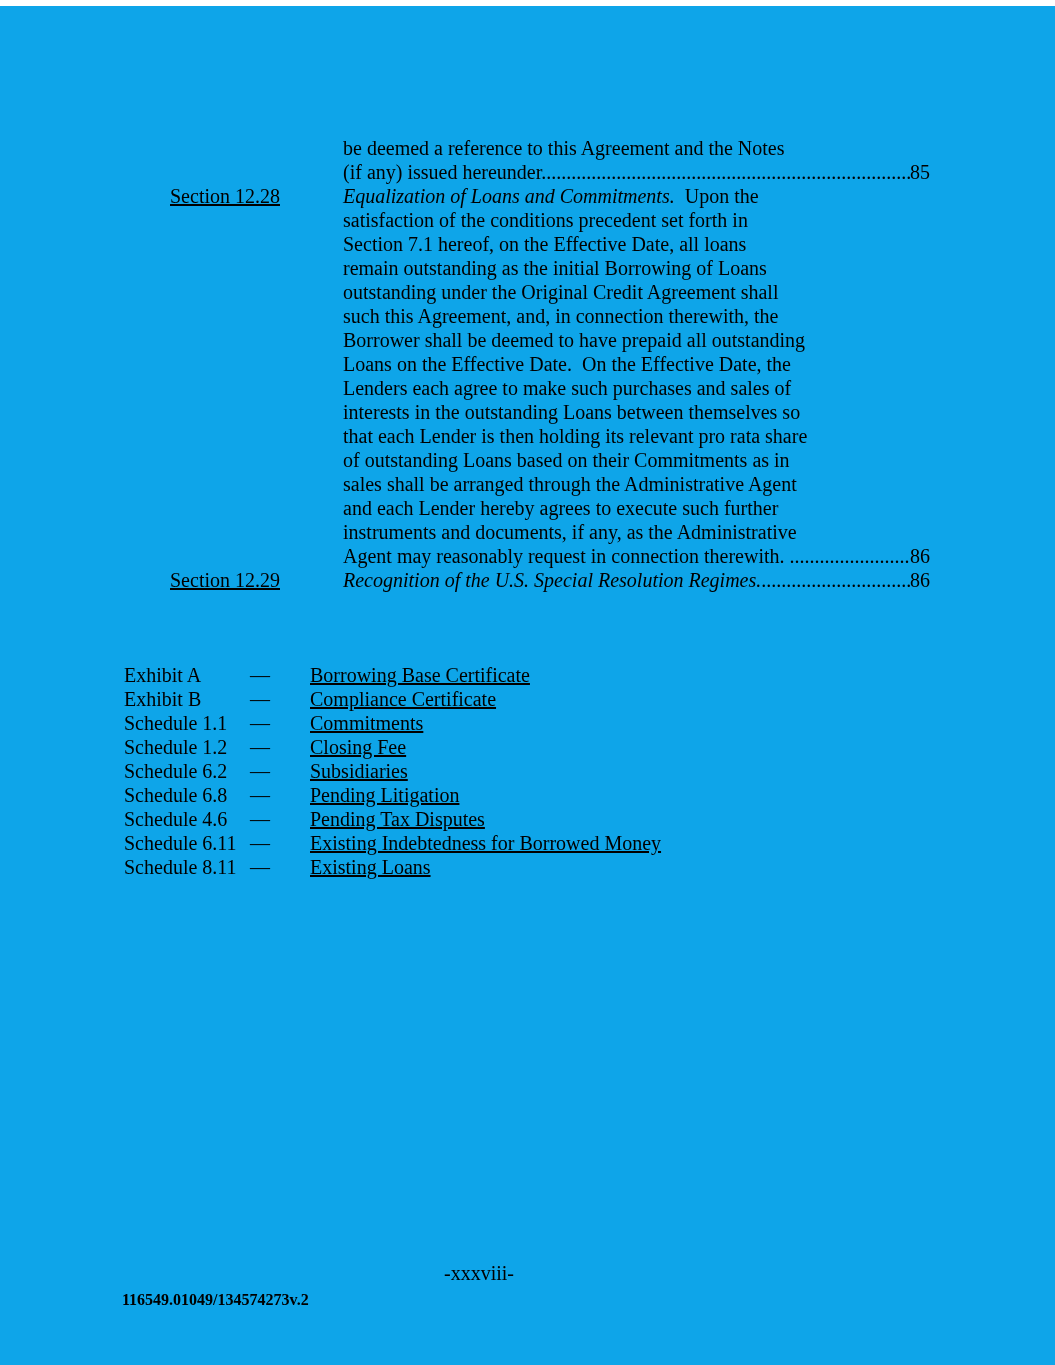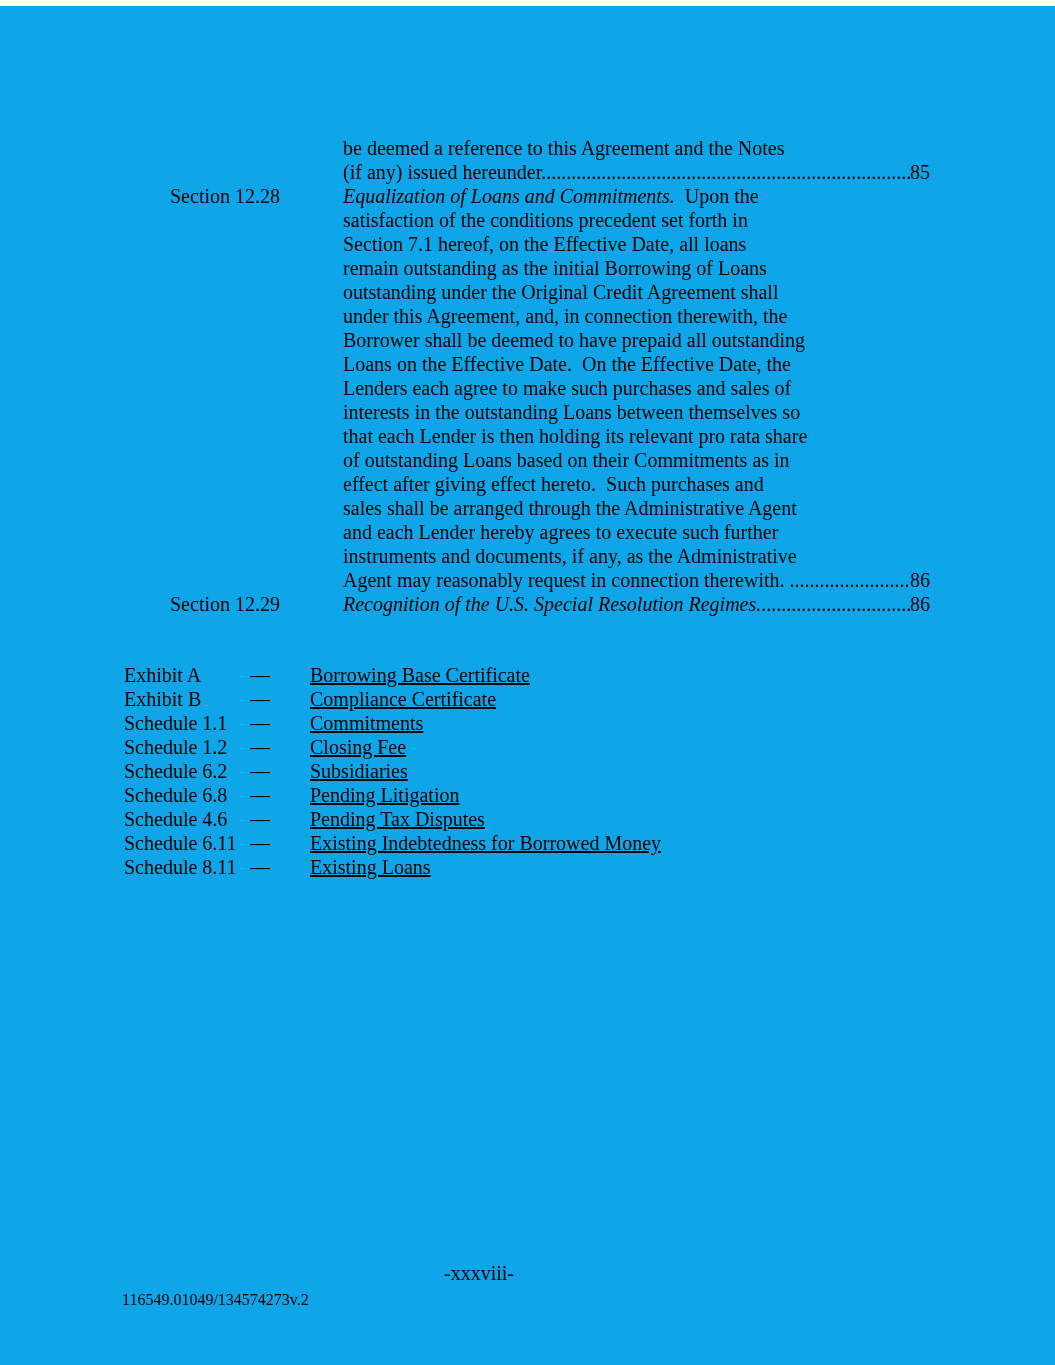--- a/index.html
+++ b/index.html
@@ -26,20 +26,21 @@
     left: 124px;
     top: 130px;
     width: 806px;
   }
   .toc-entry { position: relative; }
   .toc-label {
     position: absolute;
     left: 46px;
     top: 0;
     white-space: pre;
+    text-decoration: underline;
   }
   .toc-content { margin-left: 219px; }
   .toc-line {
     display: flex;
     align-items: baseline;
     height: 24px;
   }
   .toc-line .txt { white-space: pre; }
   .toc-line .it  { font-style: italic; }
   .leader {
@@ -77,20 +78,21 @@
     top: 1255px;
     width: 958px;
     text-align: center;
   }
   .doc-number {
     position: absolute;
     left: 122px;
     top: 1284px;
     font-size: 16px;
     line-height: 20px;
+    font-weight: bold;
   }
 </style>
 </head>
 <body>
 
 <div class="page">
   <section class="toc" id="toc">
       <div class="toc-entry">
         <div class="toc-label"></div>
         <div class="toc-content">
@@ -117,42 +119,39 @@
           <div class="toc-line">
             <span class="txt">Section 7.1 hereof, on the Effective Date, all loans</span>
           </div>
           <div class="toc-line">
             <span class="txt">remain outstanding as the initial Borrowing of Loans</span>
           </div>
           <div class="toc-line">
             <span class="txt">outstanding under the Original Credit Agreement shall</span>
           </div>
           <div class="toc-line">
-            <span class="txt">under this Agreement, and, in connection therewith, the</span>
+            <span class="txt">such this Agreement, and, in connection therewith, the</span>
           </div>
           <div class="toc-line">
             <span class="txt">Borrower shall be deemed to have prepaid all outstanding</span>
           </div>
           <div class="toc-line">
             <span class="txt">Loans on the Effective Date.  On the Effective Date, the</span>
           </div>
           <div class="toc-line">
             <span class="txt">Lenders each agree to make such purchases and sales of</span>
           </div>
           <div class="toc-line">
             <span class="txt">interests in the outstanding Loans between themselves so</span>
           </div>
           <div class="toc-line">
             <span class="txt">that each Lender is then holding its relevant pro rata share</span>
           </div>
           <div class="toc-line">
             <span class="txt">of outstanding Loans based on their Commitments as in</span>
-          </div>
-          <div class="toc-line">
-            <span class="txt">effect after giving effect hereto.  Such purchases and</span>
           </div>
           <div class="toc-line">
             <span class="txt">sales shall be arranged through the Administrative Agent</span>
           </div>
           <div class="toc-line">
             <span class="txt">and each Lender hereby agrees to execute such further</span>
           </div>
           <div class="toc-line">
             <span class="txt">instruments and documents, if any, as the Administrative</span>
           </div>

